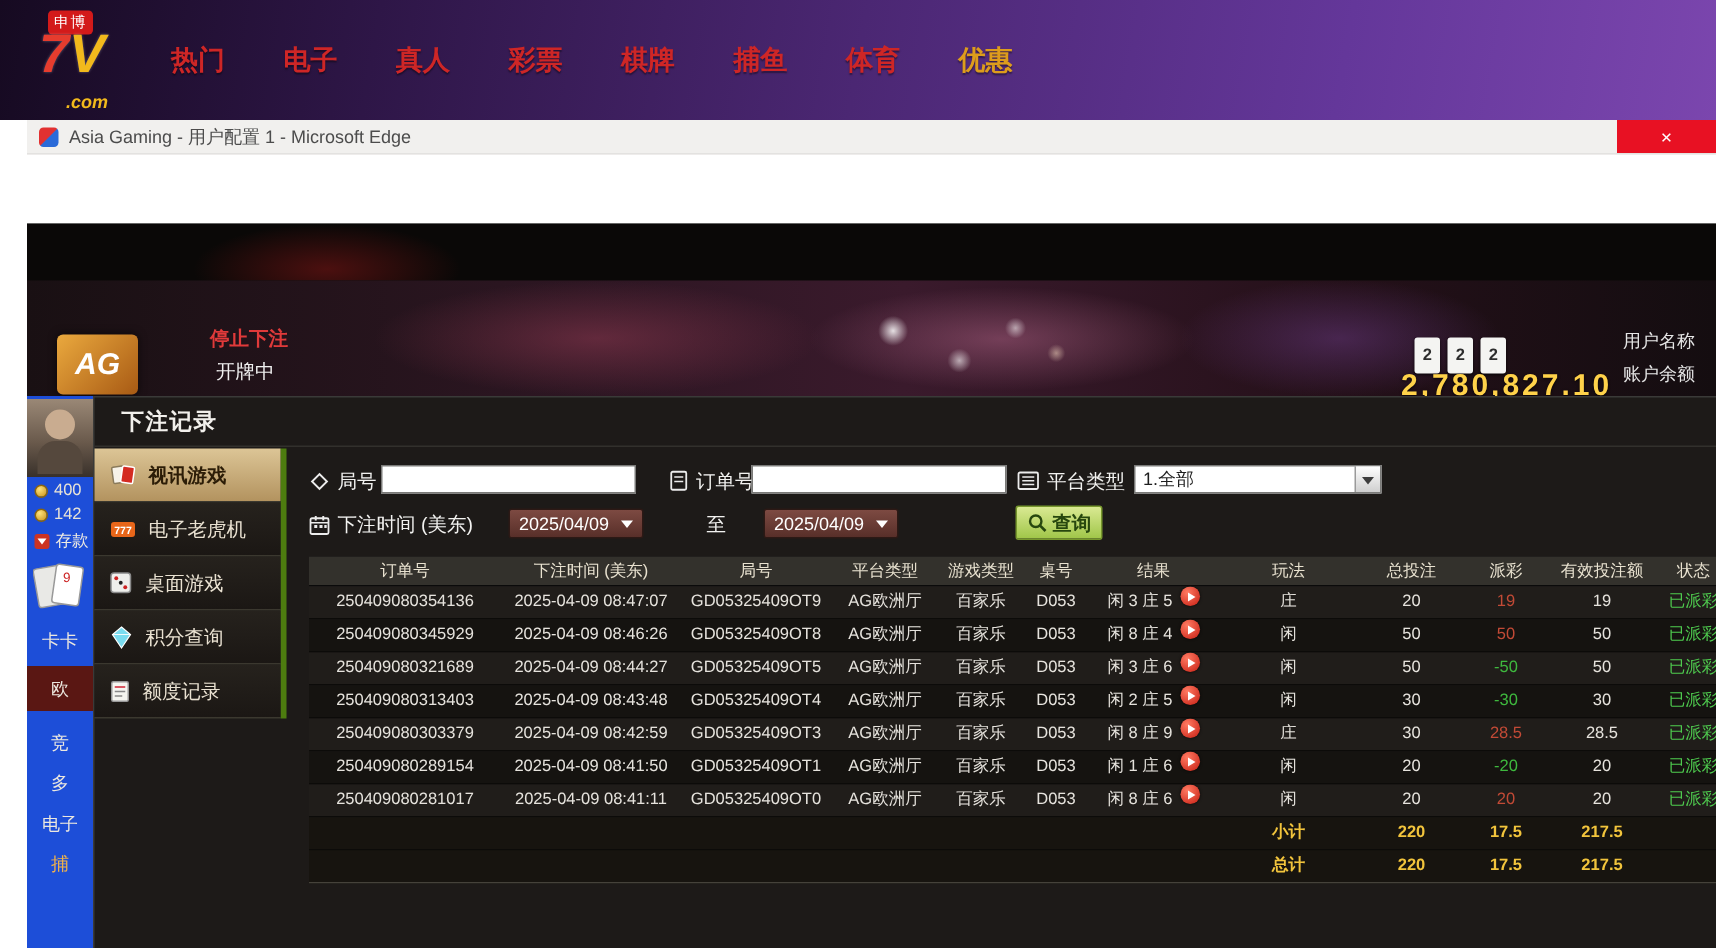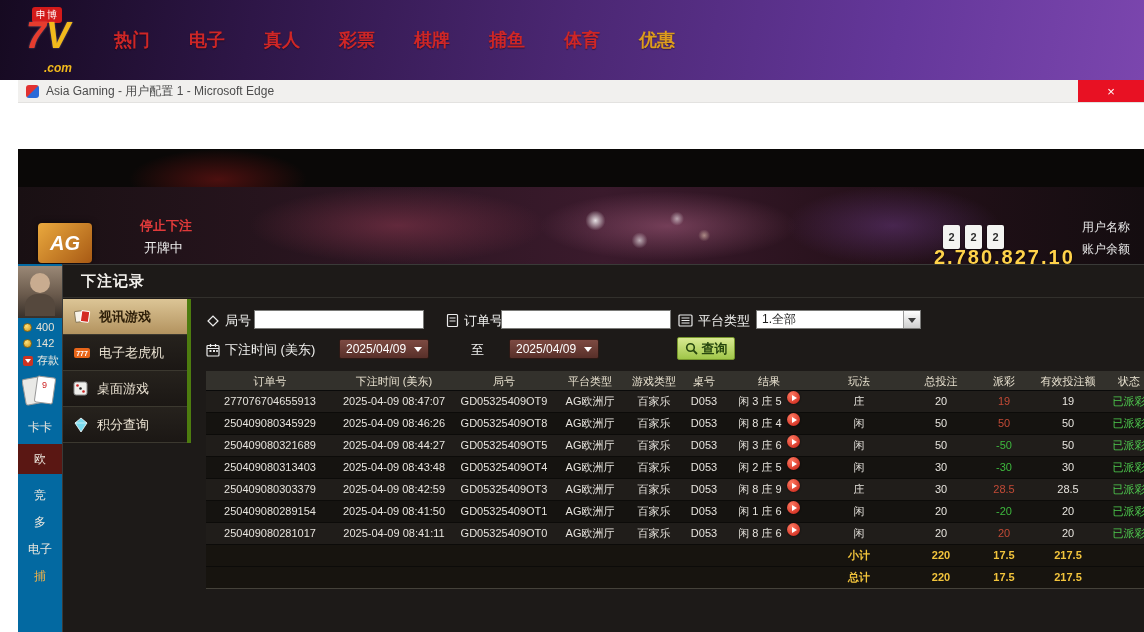--- a/index.html
+++ b/index.html
@@ -67,21 +67,21 @@
   .cards-222 { position:absolute; left:925px; top:76px; display:flex; gap:5px; }
   .mini-card { width:17px; height:24px; background:#f4f4f2; border-radius:2px; color:#2d2d2d;
     font-size:11px; font-weight:bold; display:flex; align-items:center; justify-content:center;
     box-shadow:0 1px 2px rgba(0,0,0,.7); }
   .user-label { position:absolute; left:1064px; top:70px; color:#e6e6e6; font-size:12px; white-space:nowrap; }
   .balance-label { position:absolute; left:1064px; top:92px; color:#e6e6e6; font-size:12px; white-space:nowrap; }
   .balance-num { position:absolute; left:916px; top:97px; color:#ffd24a; font-size:20px; font-weight:bold;
     letter-spacing:2px; white-space:nowrap; text-shadow:0 1px 2px rgba(0,0,0,.8); }
 
   
-  .left-rail { position:absolute; left:0; top:115px; width:44px; height:368px; background:#0369a1; }
+  .left-rail { position:absolute; left:0; top:115px; width:44px; height:368px; background:#1d4ed8; }
   .avatar { position:absolute; left:0; top:2px; width:44px; height:52px;
     background:linear-gradient(180deg,#9a8876 0%,#6a5a4c 55%,#38302a 100%); }
   .avatar::before { content:""; position:absolute; left:12px; top:7px; width:20px; height:20px;
     border-radius:50%; background:#c9ac90; }
   .avatar::after { content:""; position:absolute; left:7px; top:28px; width:30px; height:22px;
     border-radius:12px 12px 0 0; background:#55483d; }
   .rail-stat { position:absolute; left:5px; display:flex; align-items:center; gap:4px;
     color:#e8e3d6; font-size:11px; }
   .coin-icon { width:9px; height:9px; border-radius:50%; background:radial-gradient(circle at 35% 30%,#ffe27a,#c8921a);
     border:1px solid #8a6510; flex:none; }
@@ -270,20 +270,29 @@
             </svg>
           <span>桌面游戏</span>
         </div>
         <div class="mtab">
           <svg width="16" height="16">
               <polygon points="8,1 14,6 8,15 2,6" fill="#7adcf0" stroke="#fff" stroke-width="0.8"></polygon>
               <line x1="2" y1="6" x2="14" y2="6" stroke="#fff" stroke-width="0.6"></line>
             </svg>
           <span>积分查询</span>
         </div>
+        <div class="mtab">
+          <svg width="14" height="16">
+              <rect x="1.5" y="1.5" width="11" height="13" rx="1" fill="#f5f5f0" stroke="#999"></rect>
+              <line x1="3.5" y1="5" x2="10.5" y2="5" stroke="#c23"></line>
+              <line x1="3.5" y1="8" x2="10.5" y2="8" stroke="#888"></line>
+              <line x1="3.5" y1="11" x2="8.5" y2="11" stroke="#888"></line>
+            </svg>
+          <span>额度记录</span>
+        </div>
       </div>
 
       <div class="modal-body">
 
         <div class="f-label fl-round">
           <svg width="14" height="14">
               <rect x="3.5" y="3.5" width="7" height="7" fill="none" stroke="#ececec" stroke-width="1.3" transform="rotate(45 7 7)"></rect>
             </svg>
           <span>局号</span>
         </div>
@@ -351,21 +360,21 @@
             <div class="th c7">结果</div>
             <div class="th c8">玩法</div>
             <div class="th c9">总投注</div>
             <div class="th c10">派彩</div>
             <div class="th c11">有效投注额</div>
             <div class="th c12">状态</div>
           </div>
           <div class="tbody">
 
               <div class="tr">
-                <div class="td c1">277076704655913</div>
+                <div class="td c1">250409080354136</div>
                 <div class="td c2">2025-04-09 08:47:07</div>
                 <div class="td c3">GD05325409OT9</div>
                 <div class="td c4">AG欧洲厅</div>
                 <div class="td c5">百家乐</div>
                 <div class="td c6">D053</div>
                 <div class="td c7">
                   <span>闲 3 庄 5</span>
                   <span class="play-btn">
                     <span class="play-icon"></span>
                   </span>

